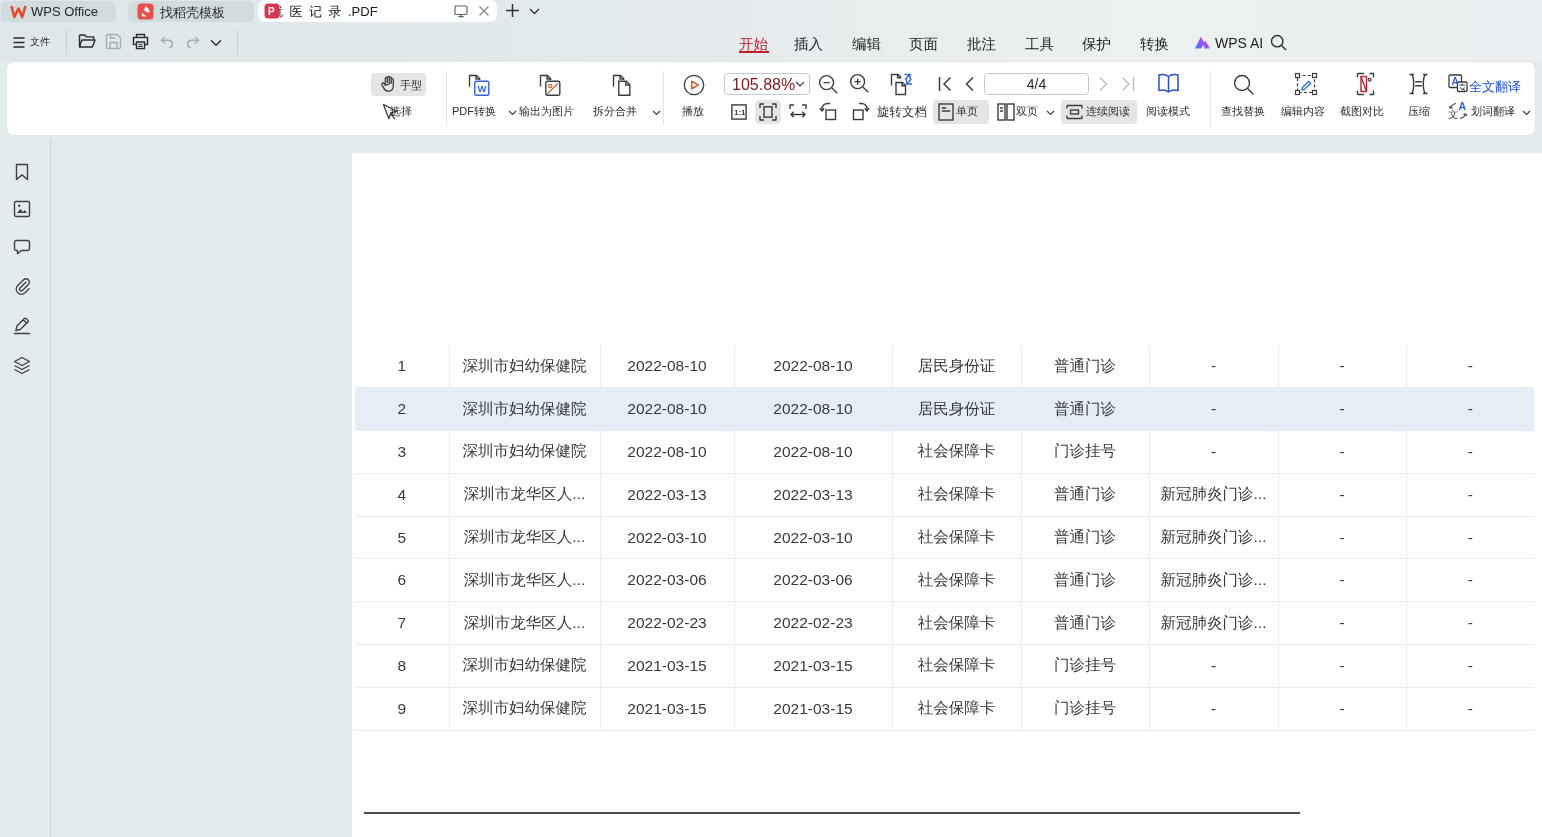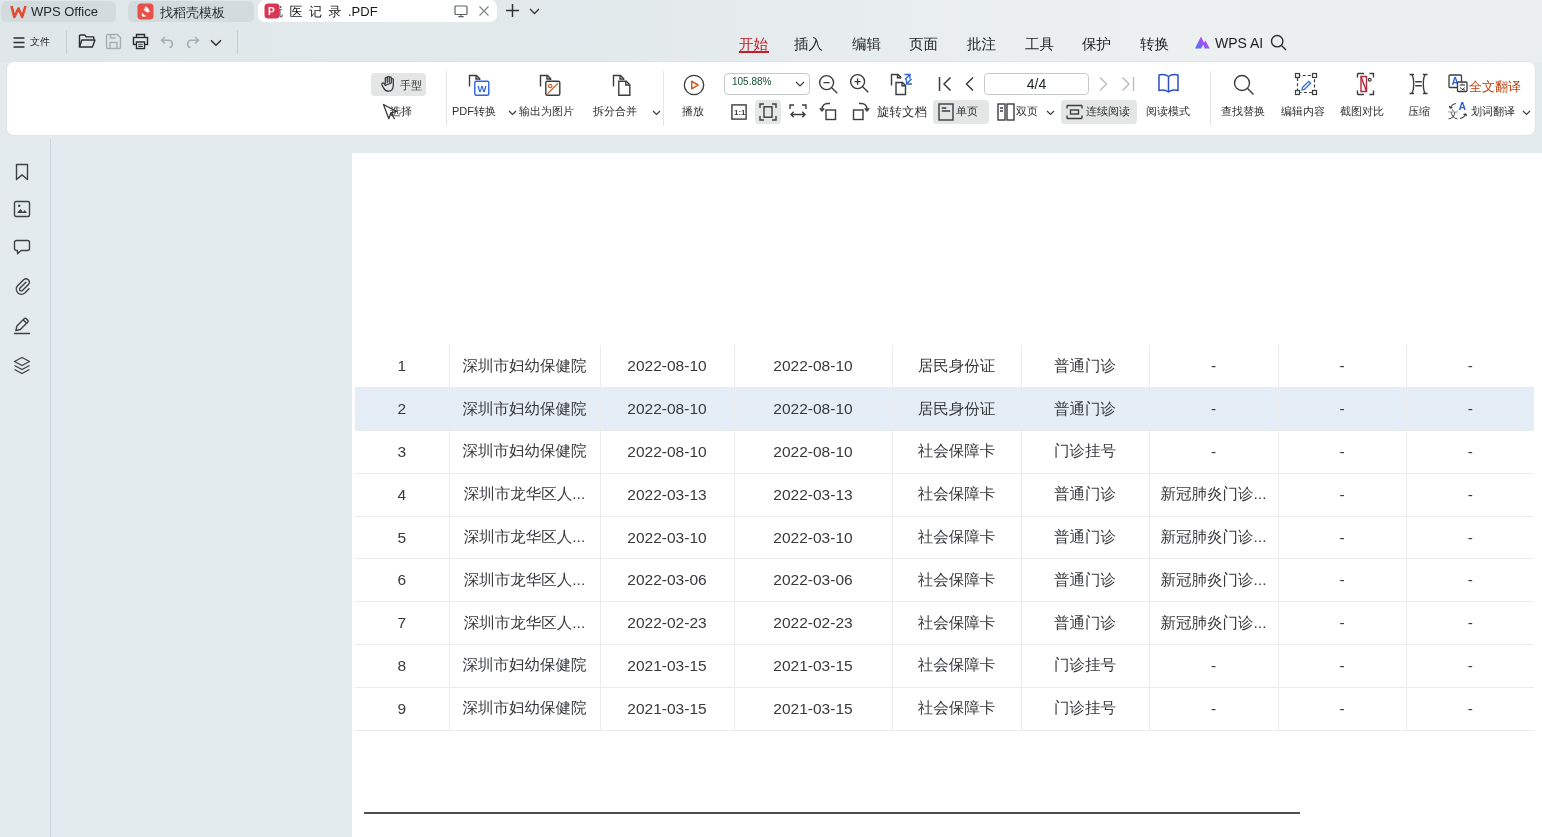--- a/index.html
+++ b/index.html
@@ -175,21 +175,21 @@
       <path d="M1 1l3.5 3.5L8 1"></path>
     </svg>
   <div class="tdiv" style="left:663px;"></div>
   
   <svg class="abs" style="left:683px;top:74px;" width="22" height="22" viewBox="0 0 22 22" fill="none">
       <circle cx="11" cy="11" r="9.7" stroke="#3a3d40" stroke-width="1.3"></circle>
       <path d="M8.7 7.2l6.4 3.8-6.4 3.8z" stroke="#c2602b" stroke-width="1.5" stroke-linejoin="round"></path>
     </svg>
   <span class="tbl-label" style="left:682px;">播放</span>
   <div class="abs" style="left:724px;top:73px;width:86px;height:22px;border:1px solid #c6c9ca;border-radius:4px;background:#fff;"></div>
-  <span class="abs" style="left:732px;top:76px;font-size:10px;color:#14532d;">105.88%</span>
+  <span class="abs" style="left:732px;top:76px;font-size:16px;color:#7f1d1d;">105.88%</span>
   <svg class="abs" style="left:795px;top:81px;" width="10" height="7" viewBox="0 0 10 7" fill="none" stroke="#3a3d40" stroke-width="1.2">
       <path d="M1 1l4 4 4-4"></path>
     </svg>
   <svg class="abs" style="left:818px;top:74px;" width="21" height="21" viewBox="0 0 21 21" fill="none" stroke="#3a3d40" stroke-width="1.4">
       <circle cx="8.6" cy="8.6" r="7"></circle>
       <path d="M13.9 13.9l5.4 5.4M5.5 8.6h6.2"></path>
     </svg>
   <svg class="abs" style="left:849px;top:73px;" width="21" height="21" viewBox="0 0 21 21" fill="none" stroke="#3a3d40" stroke-width="1.4">
       <circle cx="8.6" cy="8.6" r="7"></circle>
       <path d="M13.9 13.9l5.4 5.4M5.5 8.6h6.2M8.6 5.5v6.2"></path>
@@ -297,21 +297,21 @@
       <path d="M4.5 2.5C7.4 5 7.4 19 4.5 21.5M18.5 2.5c-2.9 2.5-2.9 16.5 0 19M2.5 2.5H7M2.5 21.5H7M16 2.5h4.5M16 21.5h4.5"></path>
       <path d="M8.2 9.7h6.6M8.2 13.7h6.6"></path>
     </svg>
   <span class="tbl-label" style="left:1408px;">压缩</span>
   <svg class="abs" style="left:1448px;top:74px;" width="20" height="19" viewBox="0 0 20 19" fill="none">
       <rect x="1" y="1" width="12.5" height="12.5" rx="1" stroke="#3a3d40" stroke-width="1.3"></rect>
       <text x="3.6" y="11" font-size="10" font-weight="bold" fill="#2e5fd6" font-family="Liberation Sans">A</text>
       <rect x="9.5" y="8" width="9.5" height="9.5" rx="1" fill="#fff" stroke="#3a3d40" stroke-width="1.3"></rect>
       <path d="M11.5 11h5.5M14.2 9.5v1.5M12 13.5c1.7 1.7 3.3 2.3 5 2.5M16.5 13.5c-.7 1.2-1.7 2-2.8 2.5" stroke="#3a3d40" stroke-width="1"></path>
     </svg>
-  <span class="abs" style="left:1469px;top:78px;font-size:13px;color:#c2410c;">全文翻译</span>
+  <span class="abs" style="left:1469px;top:78px;font-size:13px;color:#1d4ed8;">全文翻译</span>
   <svg class="abs" style="left:1448px;top:101px;" width="20" height="20" viewBox="0 0 20 20" fill="none">
       <text x="0" y="17" font-size="10.5" fill="#3a3d40" font-family="Liberation Sans">文</text>
       <text x="10.5" y="9" font-size="10.5" font-weight="bold" fill="#2e5fd6" font-family="Liberation Sans">A</text>
       <path d="M8 2.5C5 3 3 4.8 2.3 7.3M2.3 7.3l-1-2.2M2.3 7.3l2.3-.8" stroke="#3a3d40" stroke-width="1.1"></path>
       <path d="M12 17.5c3-.5 5-2.3 5.7-4.8M17.7 12.7l1 2.2M17.7 12.7l-2.3.8" stroke="#3a3d40" stroke-width="1.1"></path>
     </svg>
   <span class="tbl-label" style="left:1471px;">划词翻译</span>
   <svg class="abs" style="left:1522px;top:110px;" width="9" height="6" viewBox="0 0 9 6" fill="none" stroke="#3a3d40" stroke-width="1.2">
       <path d="M1 1l3.5 3.5L8 1"></path>
     </svg>

